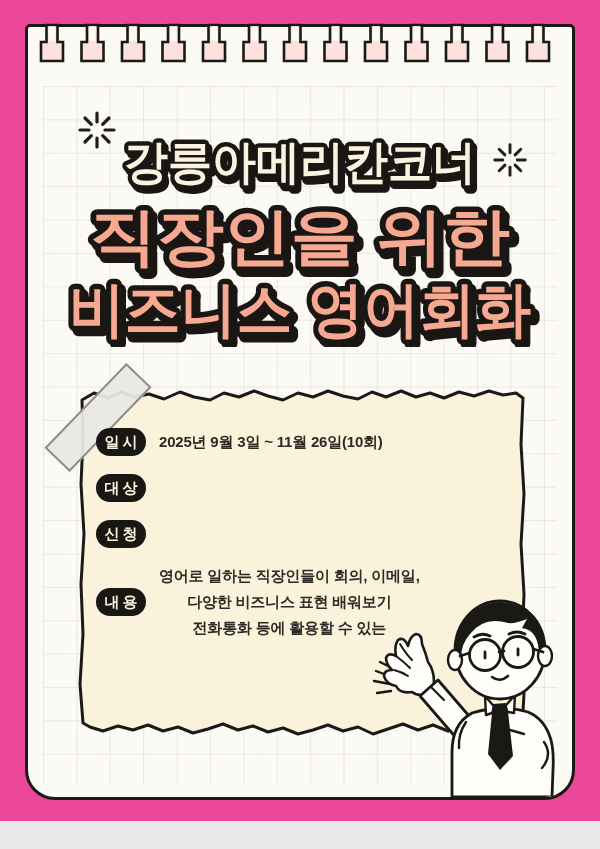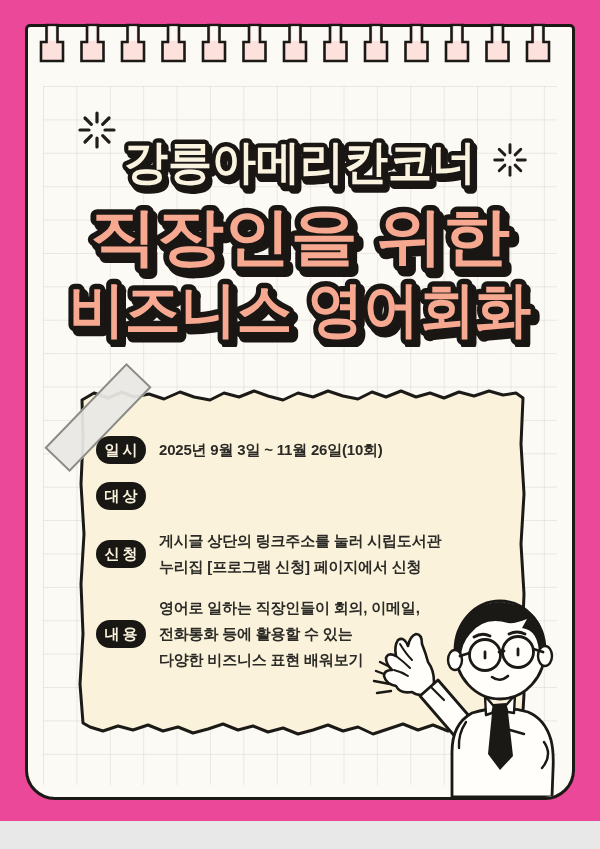--- a/index.html
+++ b/index.html
@@ -31,21 +31,21 @@
   .t-shadow{fill:#191613;stroke:#191613;}
   .t-series{fill:#FAF3E0;stroke:#191613;}
   .t-main{fill:#F6A890;stroke:#191613;}
   
   .infobox{left:72px;top:384px;width:460px;height:362px;}
   .tape{
     position:absolute;left:-33px;top:16px;width:114px;height:31px;
     background:rgba(233,232,227,.94);border:2px solid #8C8C86;
     transform:rotate(-46deg);
   }
-  .rows{position:absolute;left:24px;top:52px;width:414px;}
+  .rows{position:absolute;left:24px;top:44px;width:414px;text-align:center;}
   .info-row{display:flex;align-items:center;gap:13px;margin-bottom:18px;}
   .info-row.tight{margin-bottom:15px;}
   .row-badge{
     flex:0 0 auto;width:50px;height:28px;border-radius:15px;
     background:#191714;color:#F8F1DB;font-size:15px;font-weight:700;
     display:flex;align-items:center;justify-content:center;
     letter-spacing:3px;text-indent:3px;
   }
   .row-text{font-size:15px;line-height:26px;font-weight:700;color:#2B2A26;letter-spacing:-0.2px;}
   .row-text .line{display:block;white-space:nowrap;}
@@ -136,31 +136,27 @@
         <div class="row-badge">일시</div>
         <div class="row-text">
           <span class="line">2025년 9월 3일 ~ 11월 26일(10회)</span>
         </div>
       </div>
       <div class="info-row">
         <div class="row-badge">대상</div>
       </div>
       <div class="info-row tight">
         <div class="row-badge">신청</div>
-        <div class="row-text">
-          <span class="line">게시글 상단의 링크주소를 눌러 시립도서관</span>
-          <span class="line">누리집 [프로그램 신청] 페이지에서 신청</span>
-        </div>
       </div>
       <div class="info-row">
         <div class="row-badge">내용</div>
         <div class="row-text">
           <span class="line">영어로 일하는 직장인들이 회의, 이메일,</span>
+          <span class="line">다양한 비즈니스 표현 배워보기</span>
           <span class="line">전화통화 등에 활용할 수 있는</span>
-          <span class="line">다양한 비즈니스 표현 배워보기</span>
         </div>
       </div>
     </div>
   </div>
 
   <svg class="abs" style="left:372px;top:592px;" width="200" height="210">
     <g clip-path="url(#charClip)" stroke-linecap="round" stroke-linejoin="round">
 
       <g stroke="#1B1916" stroke-width="2.4" fill="none">
         <path d="M 24 78 L 8 70"></path>

